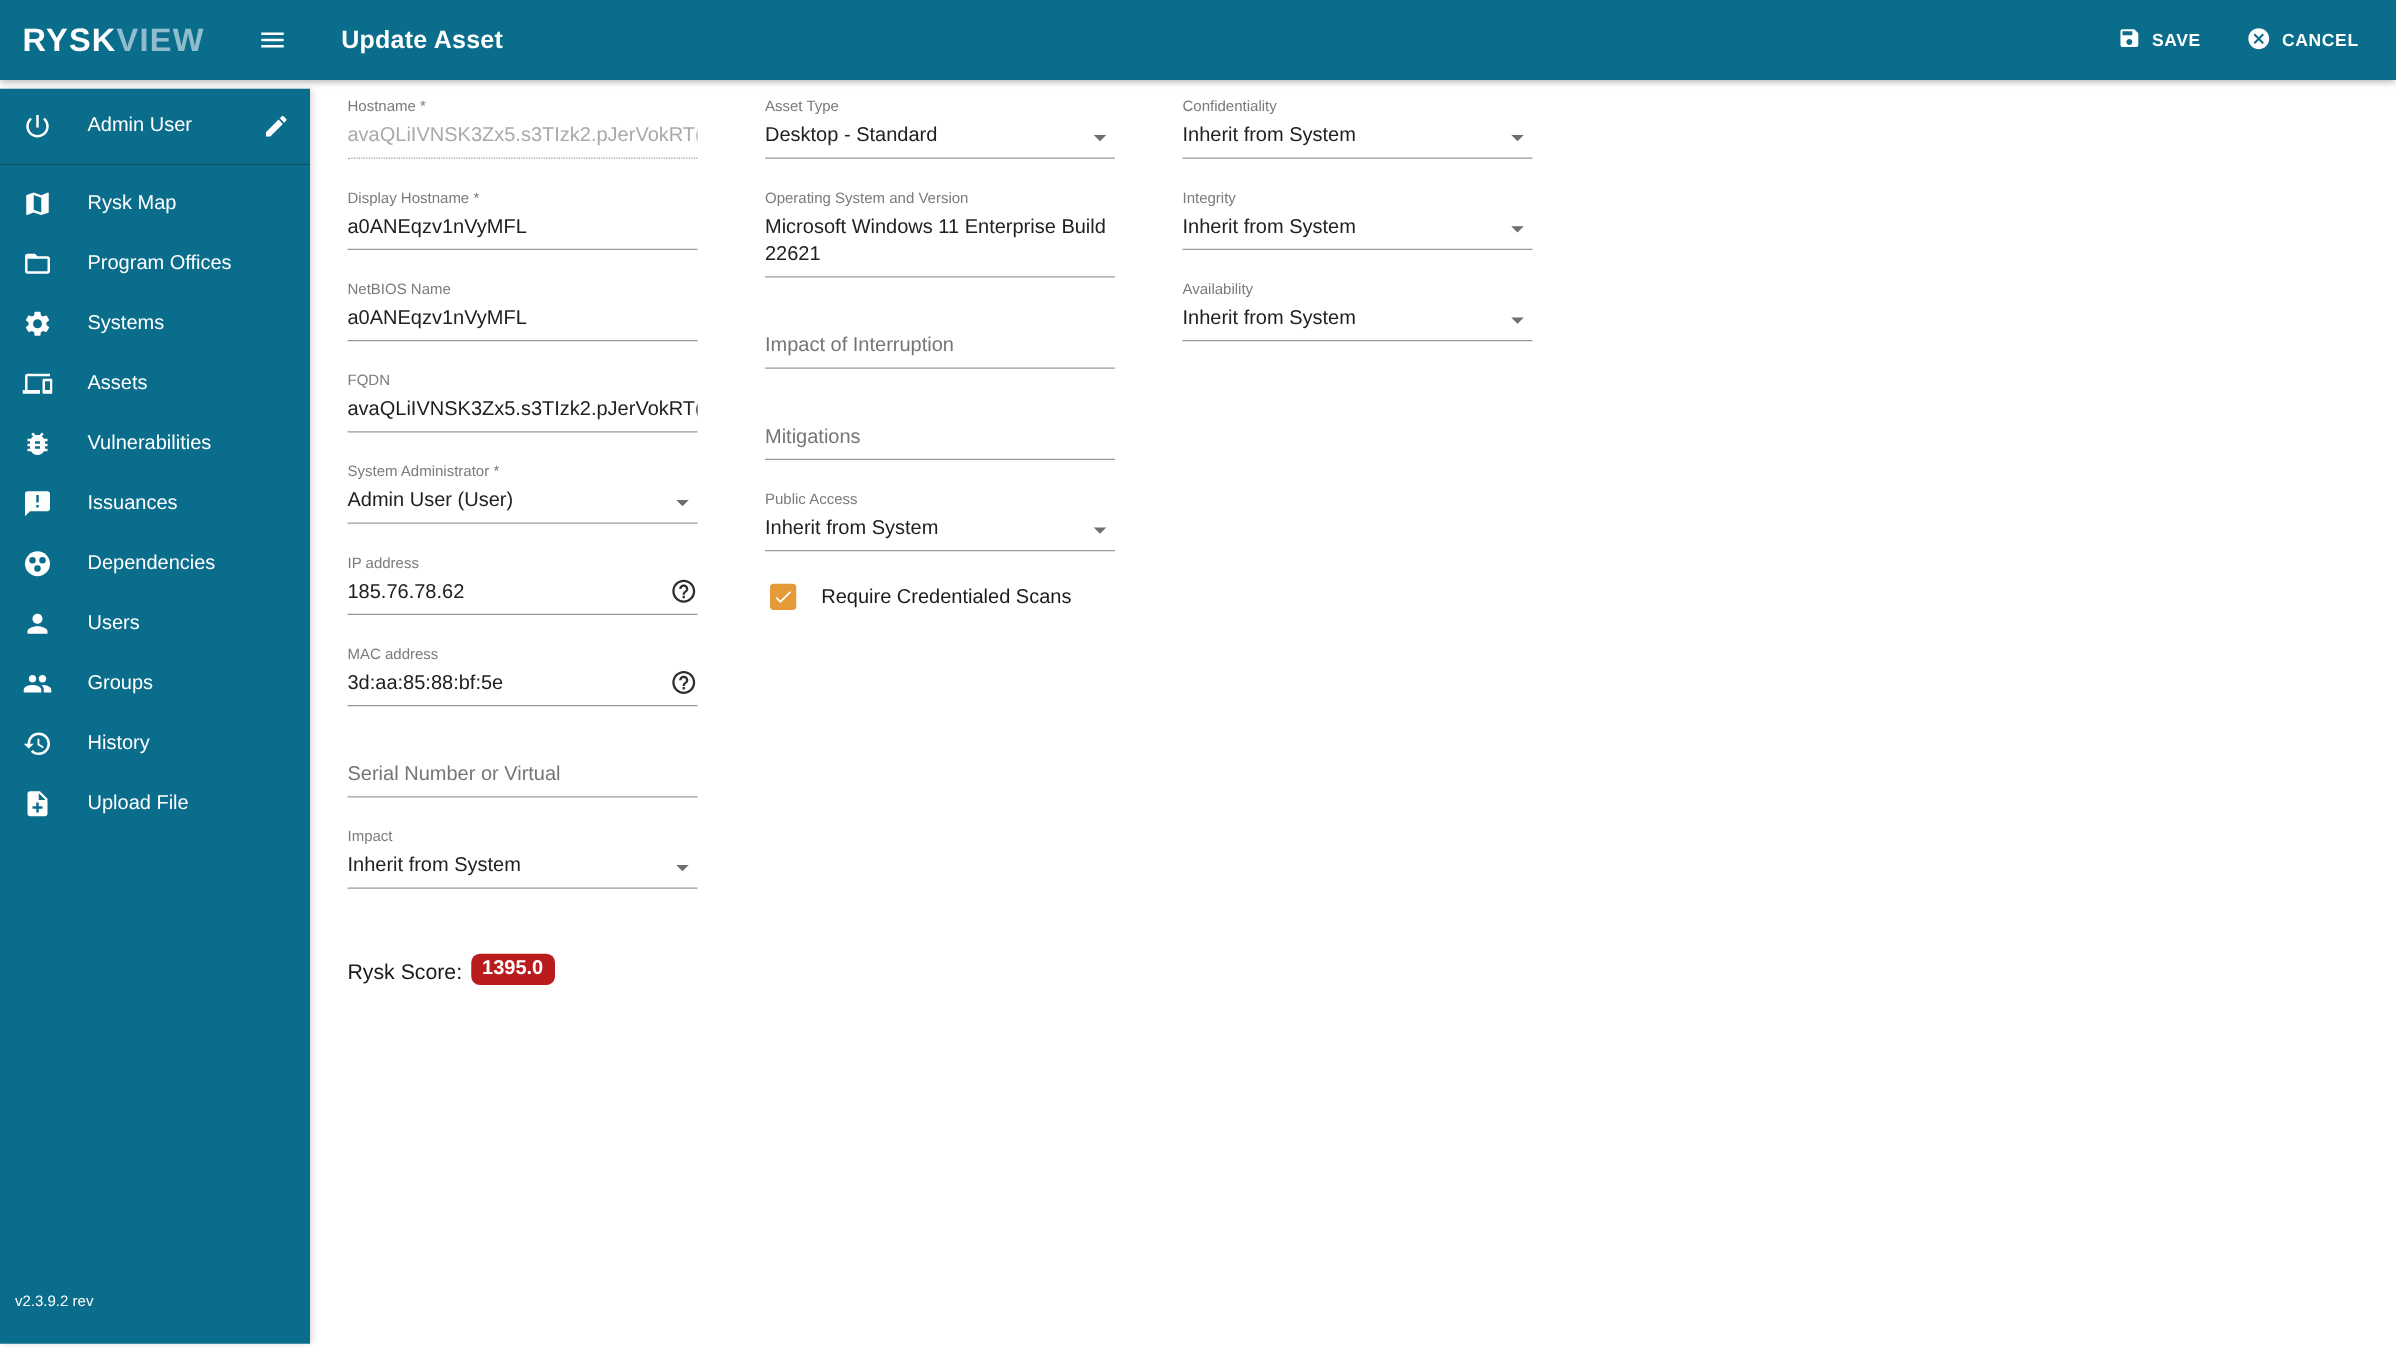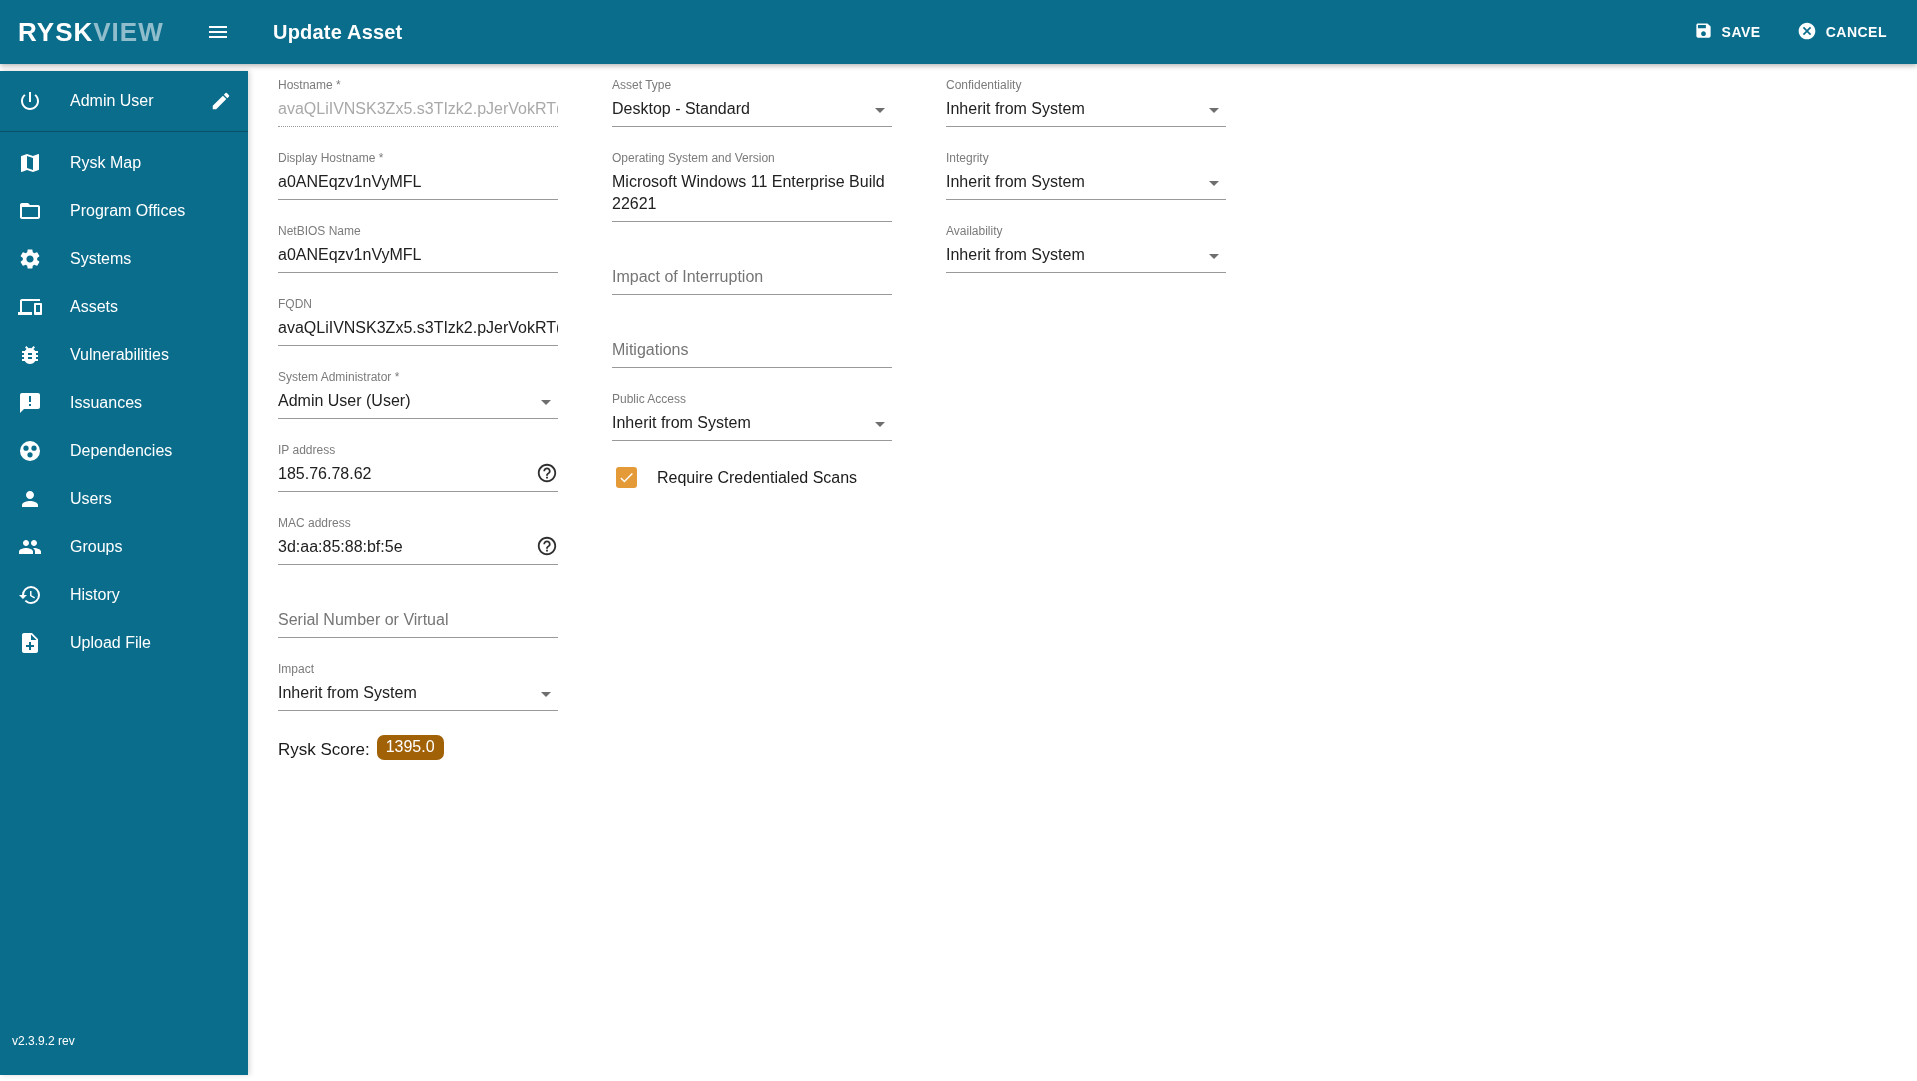--- a/index.html
+++ b/index.html
@@ -57,22 +57,22 @@
   }
   .field.disabled .fvalue{color:#a9a9a9;border-bottom:1px dotted #9a9a9a;}
   .field.multiline .fvalue{white-space:normal;}
   .fvalue.ph{color:#757575;}
   .fvalue.select{cursor:pointer;overflow:visible;}
   .select-arrow{position:absolute;right:0;top:2px;width:24px;height:24px;}
   .help-btn{position:absolute;right:0;top:1px;width:22px;height:22px;cursor:pointer;background:#fff;}
   .score-row{display:flex;align-items:flex-end;margin-top:14px;}
   .score-label{font-size:17px;color:#1b1b1b;}
   .score-badge{
-    background:#a16207;color:#ffffff;font-weight:400;font-size:16px;
-    padding:3px 9px 4px;border-radius:7px;margin-left:7px;line-height:18px;
+    background:#b91c1c;color:#ffffff;font-weight:700;font-size:16px;
+    padding:3px 9px 4px;border-radius:7px;margin-left:7px;line-height:18px;margin-top:28px;
   }
   .check-row{display:flex;align-items:center;margin-top:26px;padding-left:4px;cursor:pointer;}
   .checkbox{
     width:21px;height:21px;background:#e49a36;border-radius:3px;
     display:flex;align-items:center;justify-content:center;flex:none;
   }
   .check-label{margin-left:20px;font-size:16px;color:#1b1b1b;}
 </style>
 </head>
 <body>

